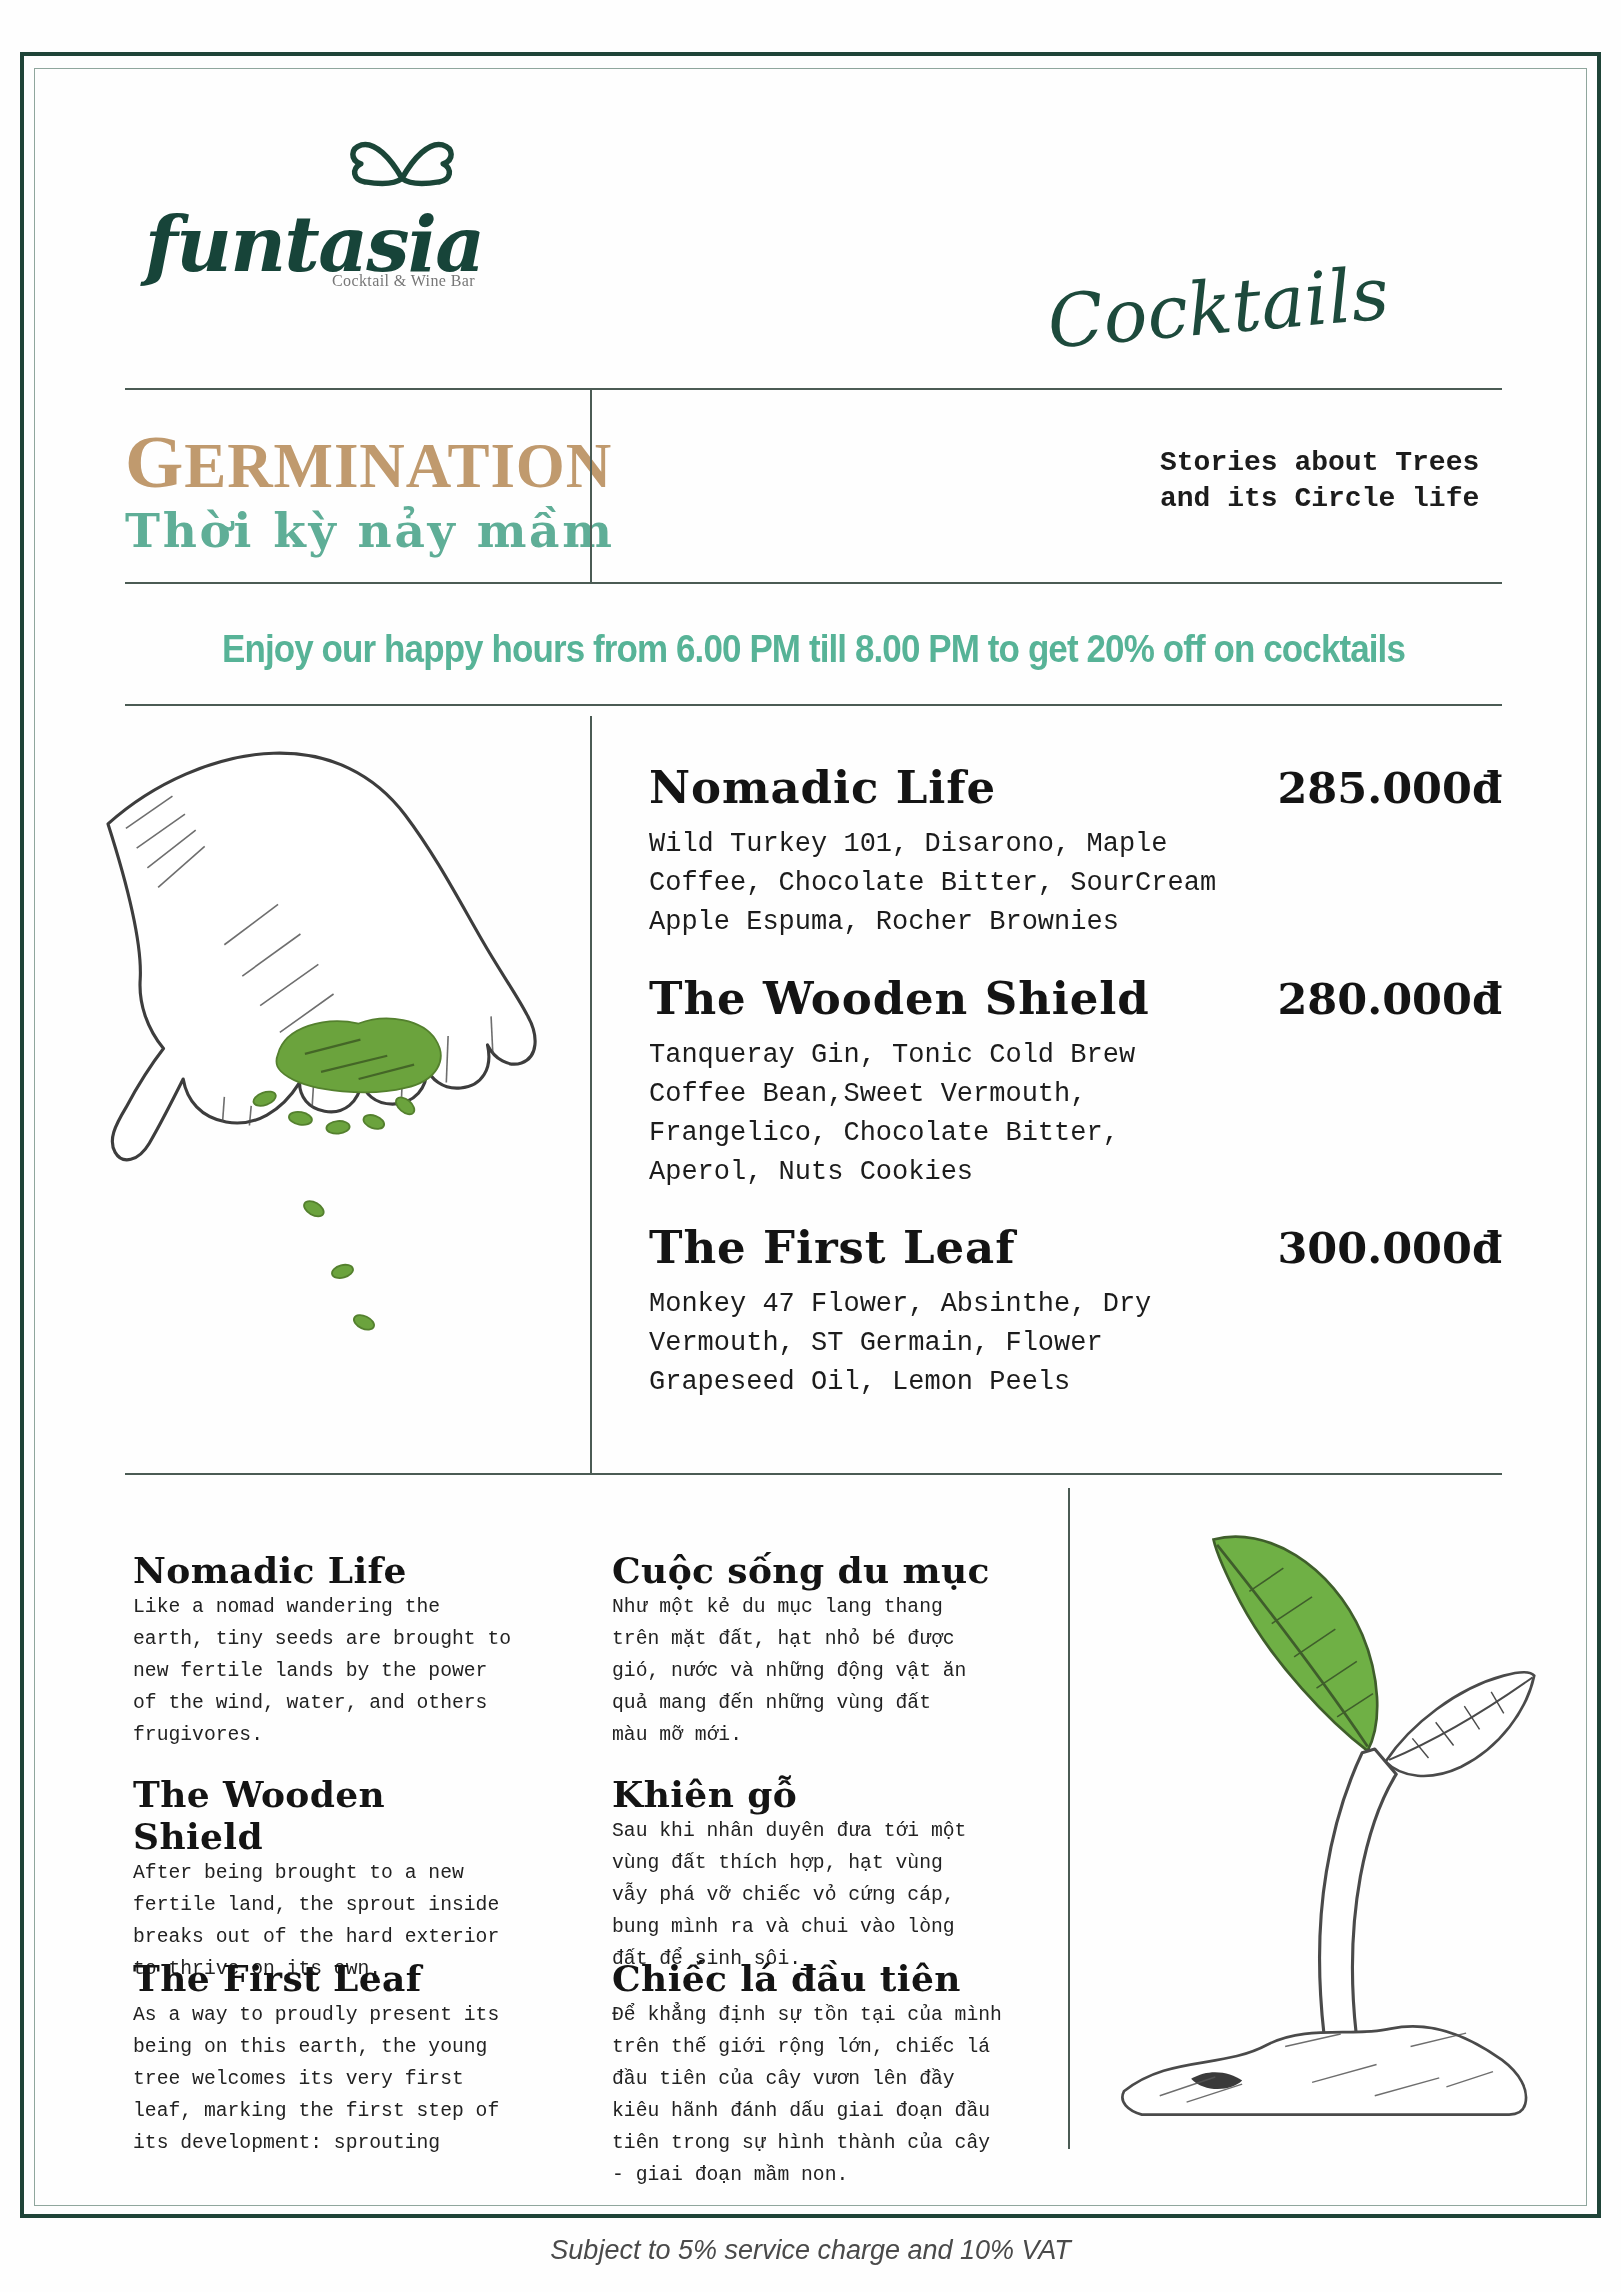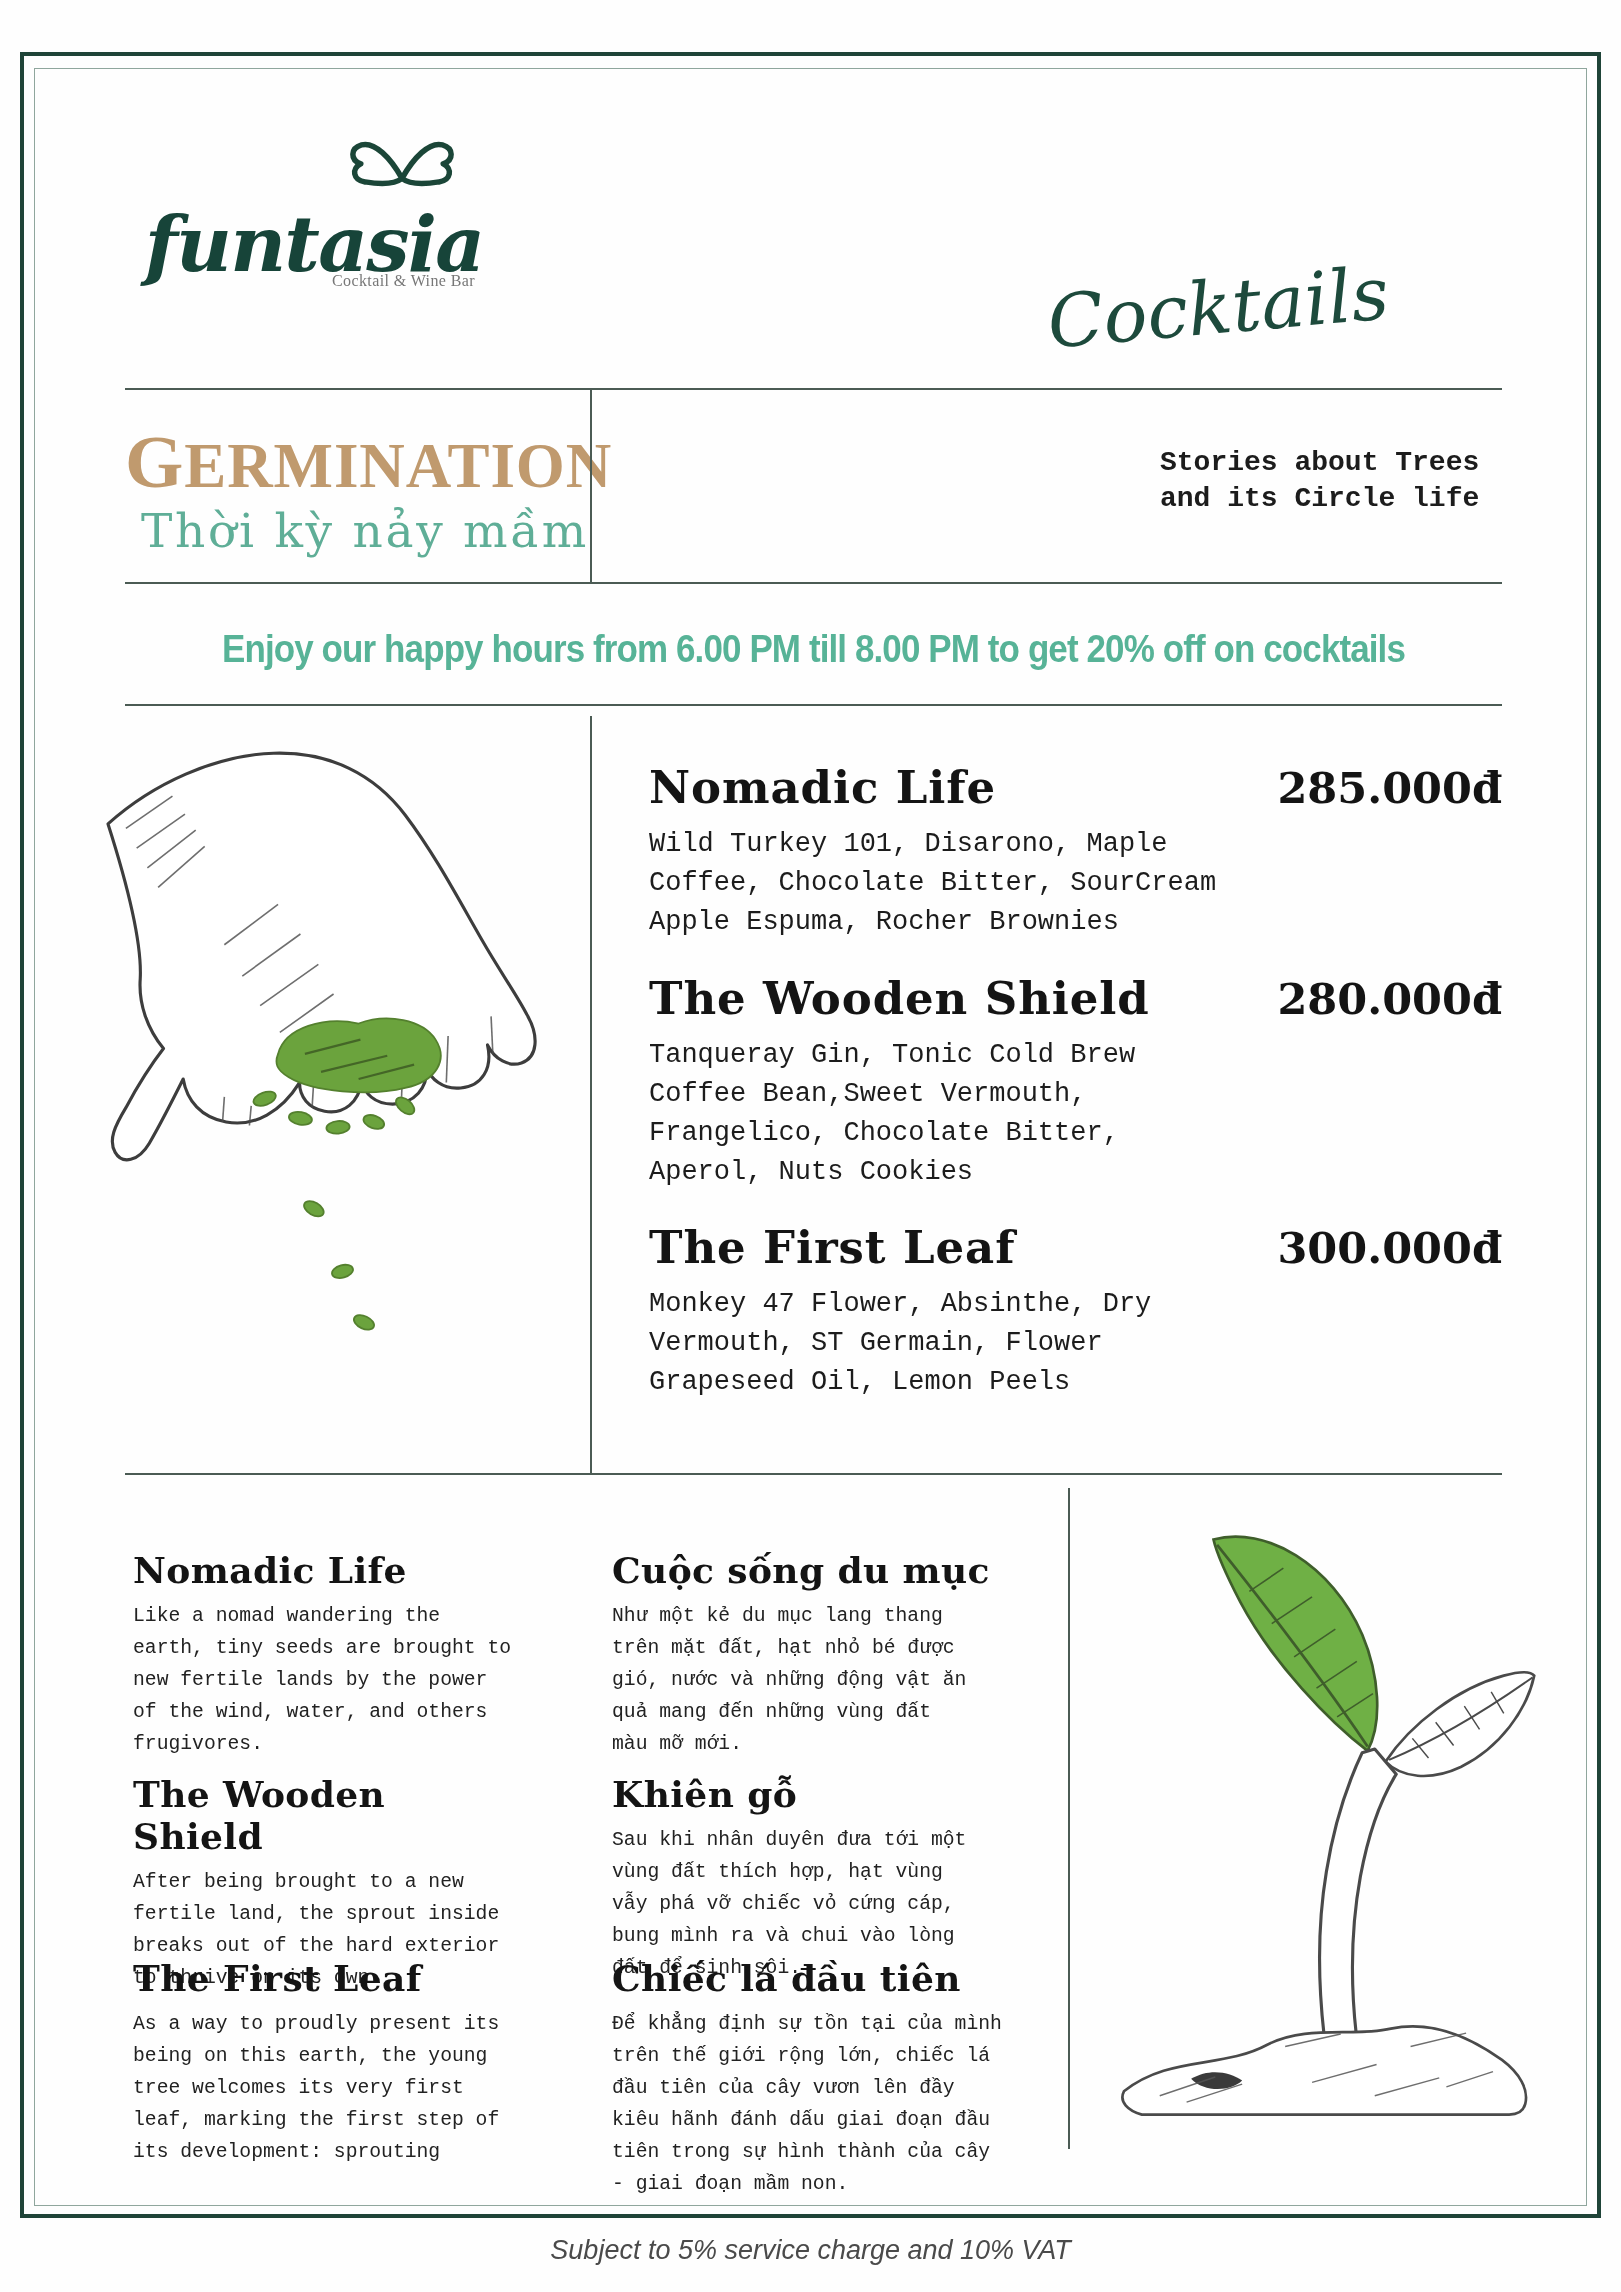--- a/index.html
+++ b/index.html
@@ -44,22 +44,22 @@
   }
   
   .section-title{
     position:absolute;left:125px;top:419px;
     font-family:"Liberation Serif",serif;font-weight:bold;font-size:63px;
     color:#c09a6e;letter-spacing:0.9px;text-transform:uppercase;
   }
   .section-title::first-letter{font-size:75px;}
   .section-subtitle{
     position:absolute;left:125px;top:503px;
-    font-family:"DejaVu Serif",serif;font-weight:normal;font-size:47px;
-    color:#5fae97;letter-spacing:2.7px;margin-left:16px;
+    font-family:"DejaVu Serif",serif;font-weight:bold;font-size:47px;
+    color:#5fae97;letter-spacing:2.7px;
   }
   .section-note{
     position:absolute;left:1160px;top:445px;width:345px;
     font-family:"Liberation Mono","DejaVu Sans Mono",monospace;font-weight:bold;
     font-size:28px;line-height:36px;color:#1c1c1c;
   }
   
   .promo{
     position:absolute;left:125px;top:629px;width:1377px;text-align:center;
     font-family:"Liberation Sans",sans-serif;font-weight:bold;font-size:35px;
@@ -85,21 +85,21 @@
   
   .story-block{position:absolute;}
   .col-en{left:133px;width:385px;}
   .col-vi{left:612px;width:403px;}
   .row-1{top:1549px;} .row-2{top:1773px;} .row-3{top:1957px;}
   .story-title{
     font-family:"DejaVu Serif",serif;font-weight:bold;font-size:36px;
     color:#141414;letter-spacing:0.4px;
   }
   .story-text{
-    margin-top:9px;white-space:pre-line;text-align:justify;
+    white-space:pre-line;text-align:justify;
     font-family:"Liberation Mono","DejaVu Sans Mono",monospace;
     font-size:19.7px;line-height:32px;color:#222222;
   }
   .sprout-art{position:absolute;left:1106px;top:1509px;width:430px;height:654px;}
   
   .footer-note{
     position:absolute;left:0;top:2235px;width:1621px;text-align:center;
     font-family:"Liberation Sans",sans-serif;font-style:italic;
     font-size:27px;color:#4a4a4a;
   }

